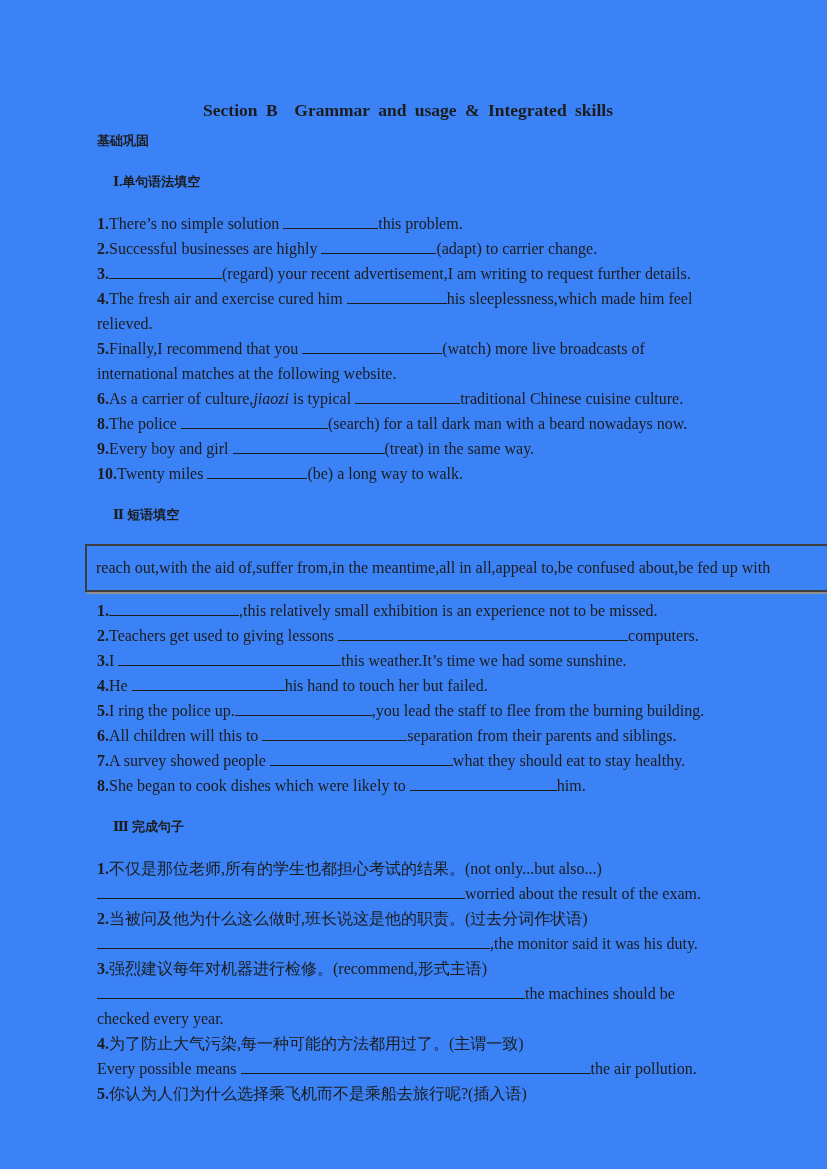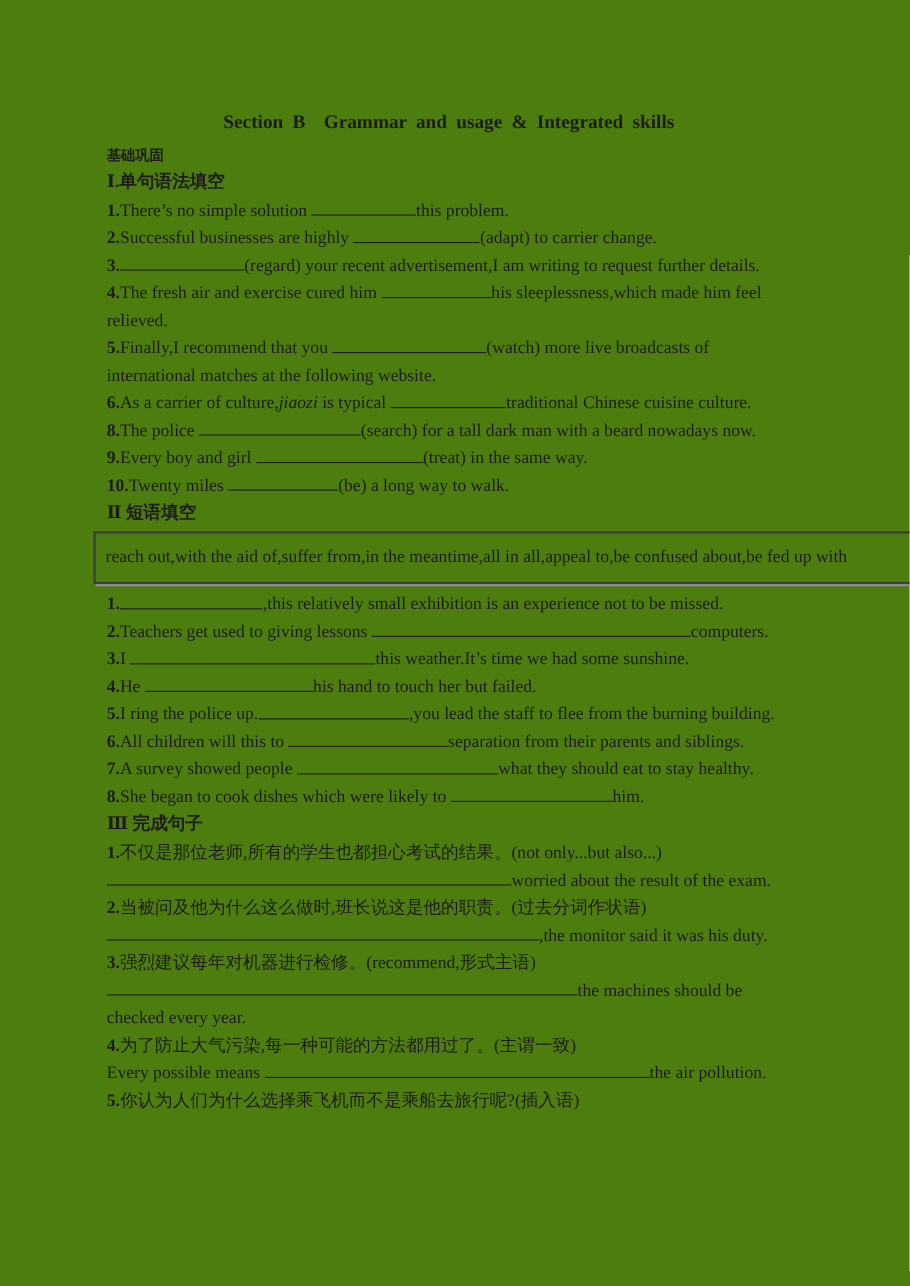--- a/index.html
+++ b/index.html
@@ -1,19 +1,19 @@
 <!DOCTYPE html>
 <html><head>
 <meta charset="utf-8">
 <style>
   html,body{margin:0;padding:0;background:#ffffff;}
   .page{
     position:relative;
     width:827px;height:1169px;
-    background:#4d7c0f;
+    background:#3b82f6;
     overflow:hidden;
     font-family:"Liberation Serif","DejaVu Serif",serif;
     font-size:16px;
     color:#1c1c1c;
   }
   .content{
     position:absolute;
     left:97px;top:98px;
     width:622px;
   }
@@ -26,22 +26,22 @@
     word-spacing:4px;
     white-space:pre-wrap;
   }
   .bold-head{
     margin:0;
     font-size:13px;
     font-weight:bold;
     line-height:25px;
   }
   .part-head{
-    margin:0;
-    font-size:16px;
+    margin:16px;
+    font-size:13px;
     font-weight:bold;
     line-height:26px;
   }
   p.item{
     margin:0;
     line-height:25px;
   }
   .num{font-weight:bold;}
   .blank{
     display:inline-block;

